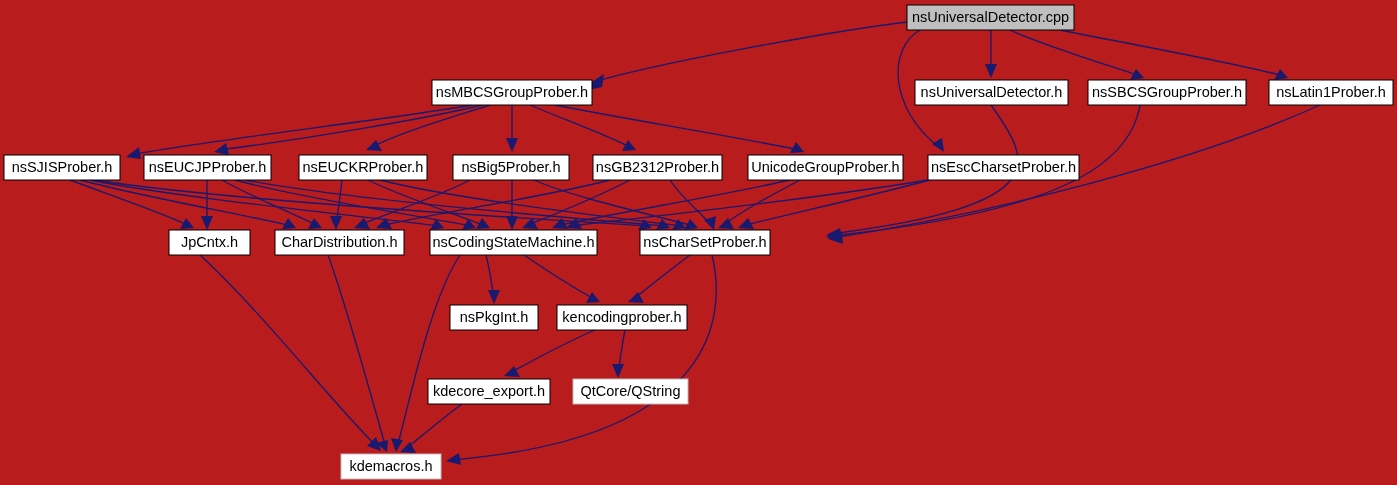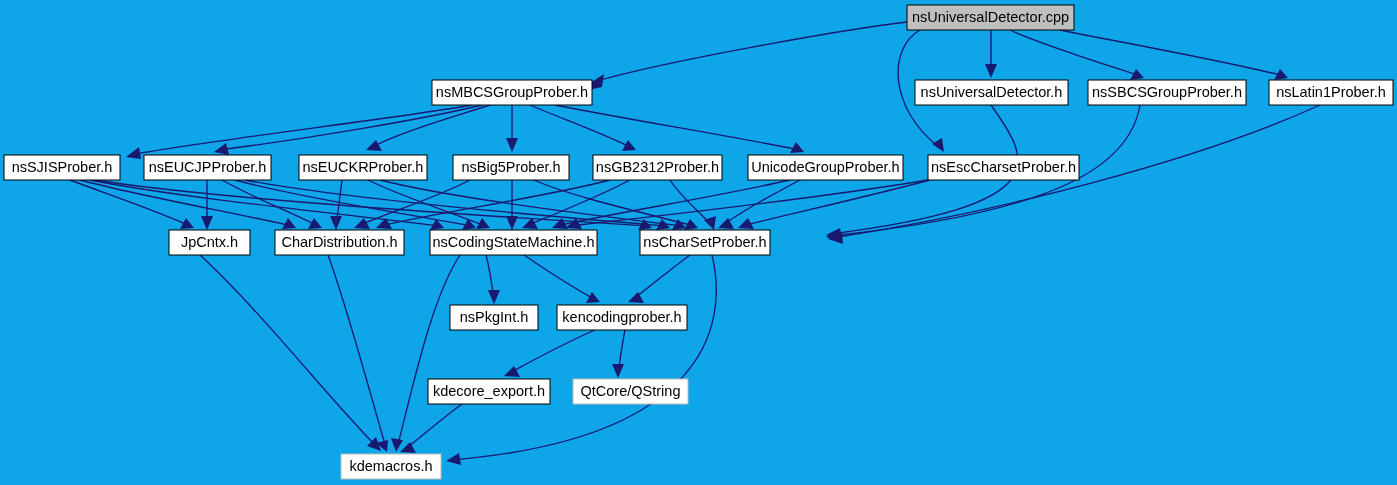--- a/index.html
+++ b/index.html
@@ -4,21 +4,21 @@
 <style>
   html, body {
     margin: 0;
     padding: 0;
     background: #ffffff;
   }
   #graph-root {
     position: relative;
     width: 1397px;
     height: 485px;
-    background: #0ea5e9;
+    background: #b91c1c;
     font-family: "Liberation Sans", sans-serif;
     overflow: hidden;
   }
   #graph-svg {
     position: absolute;
     left: 0;
     top: 0;
     width: 1397px;
     height: 485px;
     display: block;

